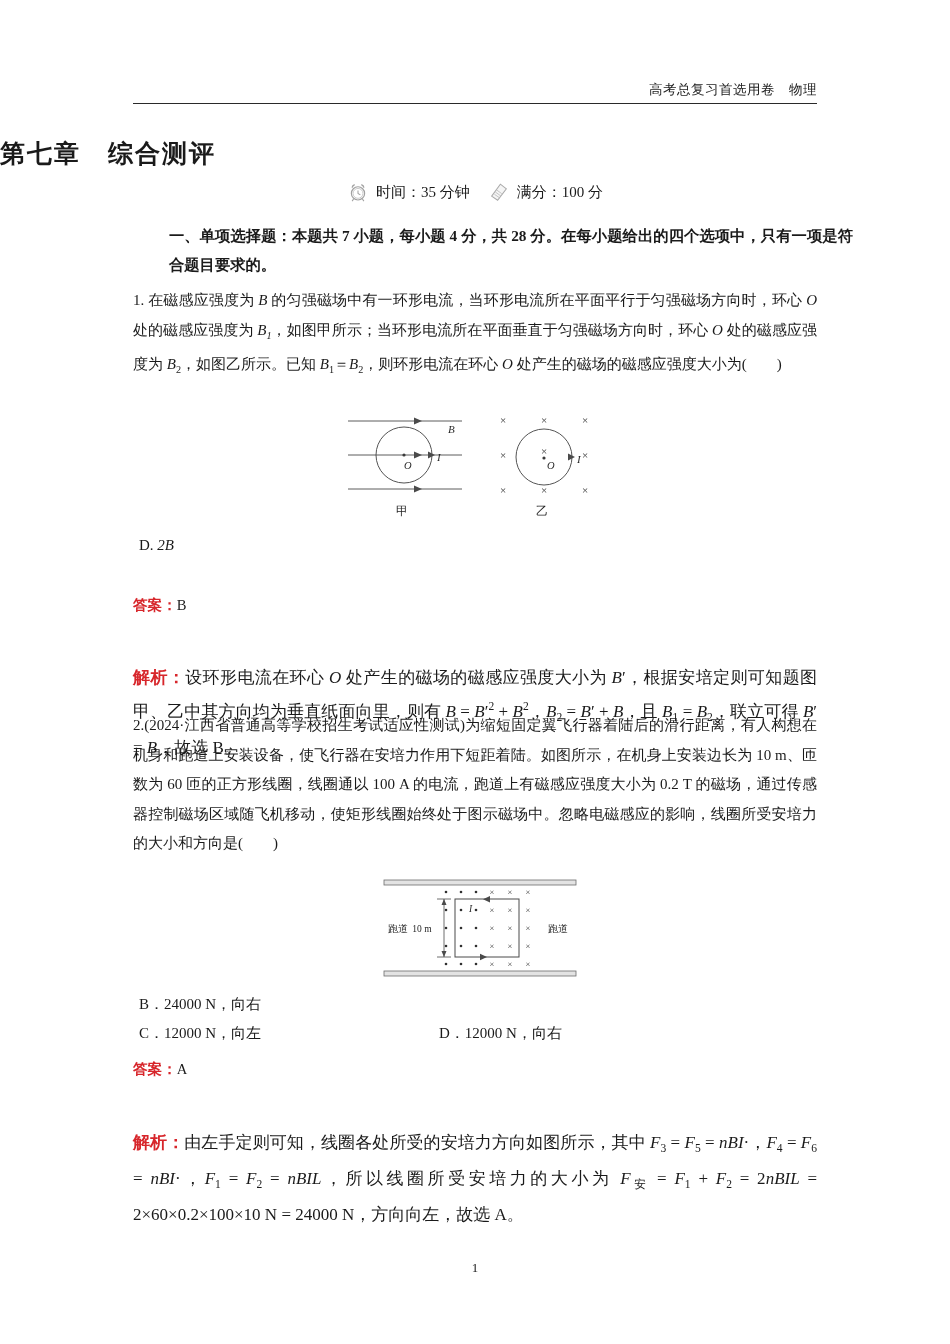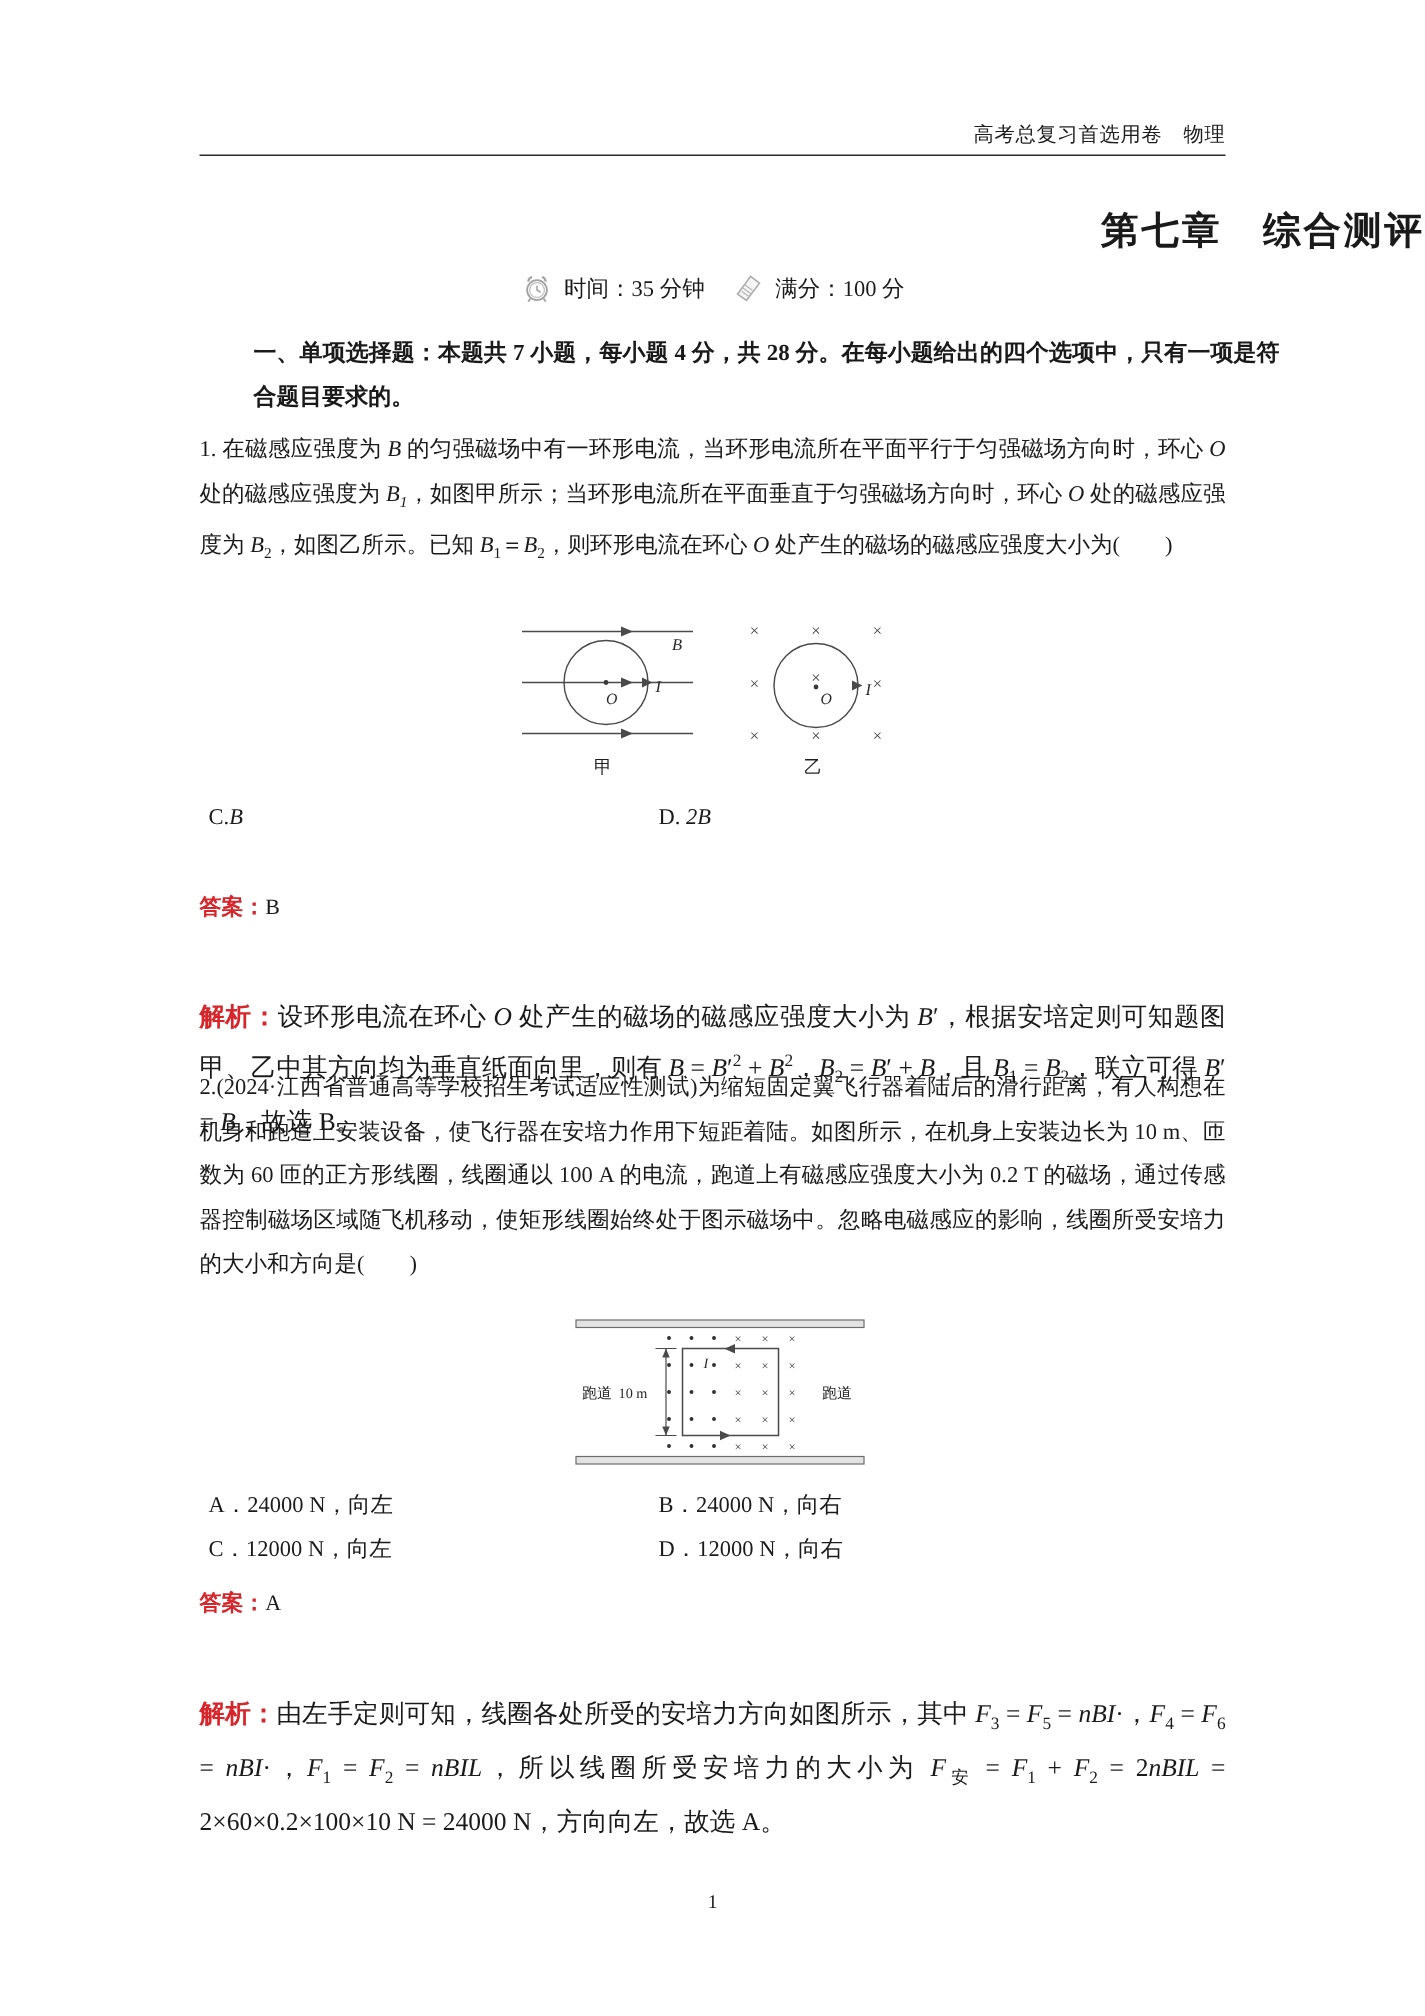--- a/index.html
+++ b/index.html
@@ -38,21 +38,21 @@
     left: 133px;
     top: 88px;
     width: 684px;
     border-top: 1.1px solid #2a2a2a;
   }
   
   .chapter-title {
     position: absolute;
     left: 0; top: 122px;
     width: 950px;
-    text-align: right;
+    text-align: left;
     font-size: 25px;
     font-weight: bold;
     letter-spacing: 2px;
   }
   .meta-row {
     position: absolute;
     left: 0; top: 166px;
     width: 950px;
     display: flex;
     justify-content: center;
@@ -231,21 +231,20 @@
       <circle cx="204" cy="55" r="1.6" fill="#3a3a3a"></circle>
       <polygon points="228,50.6 235,54 228,57.4" fill="#4a4a4a"></polygon>
       <text x="207" y="66" font-family="Liberation Serif, serif" font-size="10.5" font-style="italic" fill="#2b2b2b">O</text>
       <text x="237" y="60" font-family="Liberation Serif, serif" font-size="11" font-style="italic" fill="#2b2b2b">I</text>
       <text x="196" y="112" font-family="Liberation Serif, serif" font-size="12" fill="#1f1f1f">乙</text>
     </svg>
   </div>
 
   <div class="opts" style="top:516px;">
     <div class="opt-row">
-      <div class="opt-a"><span>C.</span><span class="it">B</span></div>
       <div><span>D.</span>&nbsp;<span class="it">2B</span></div>
     </div>
   </div>
 
   <div class="ansline" style="top:576px;">
     <span class="lbl">答案：</span><span>B</span>
   </div>
 
   <div class="expl" style="top:605px;">
     <span class="lbl">解析：</span><span>设环形电流在环心 <span class="it">O</span> 处产生的磁场的磁感应强度大小为 <span class="it">B</span>′，根据安培定则可知题图甲、乙中其方向均为垂直纸面向里，则有 <span class="it">B</span> = <span class="it">B</span>′<sup>2</sup> + <span class="it">B</span><sup>2</sup>，<span class="it">B</span><sub>2</sub> = <span class="it">B</span>′ + <span class="it">B</span>，且 <span class="it">B</span><sub>1</sub> = <span class="it">B</span><sub>2</sub>，联立可得 <span class="it">B</span>′ = <span class="it">B</span>，故选 B。</span>
@@ -308,21 +307,20 @@
       <polygon points="67.5,76 70,82 72.5,76" fill="#4a4a4a"></polygon>
       <text x="48" y="57" font-family="Liberation Serif, serif" font-size="9.5" fill="#1f1f1f" text-anchor="middle">10 m</text>
 
       <text x="24" y="57" font-family="Liberation Sans, sans-serif" font-size="10" fill="#1f1f1f" text-anchor="middle">跑道</text>
       <text x="184" y="57" font-family="Liberation Sans, sans-serif" font-size="10" fill="#1f1f1f" text-anchor="middle">跑道</text>
     </svg>
   </div>
 
   <div class="opts" style="top:975px;">
     <div class="opt-row">
-      <div class="opt-a"><span>A．</span><span>24000 N，向左</span></div>
       <div><span>B．</span><span>24000 N，向右</span></div>
     </div>
     <div class="opt-row">
       <div class="opt-a"><span>C．</span><span>12000 N，向左</span></div>
       <div><span>D．</span><span>12000 N，向右</span></div>
     </div>
   </div>
 
   <div class="ansline" style="top:1040px;">
     <span class="lbl">答案：</span><span>A</span>

